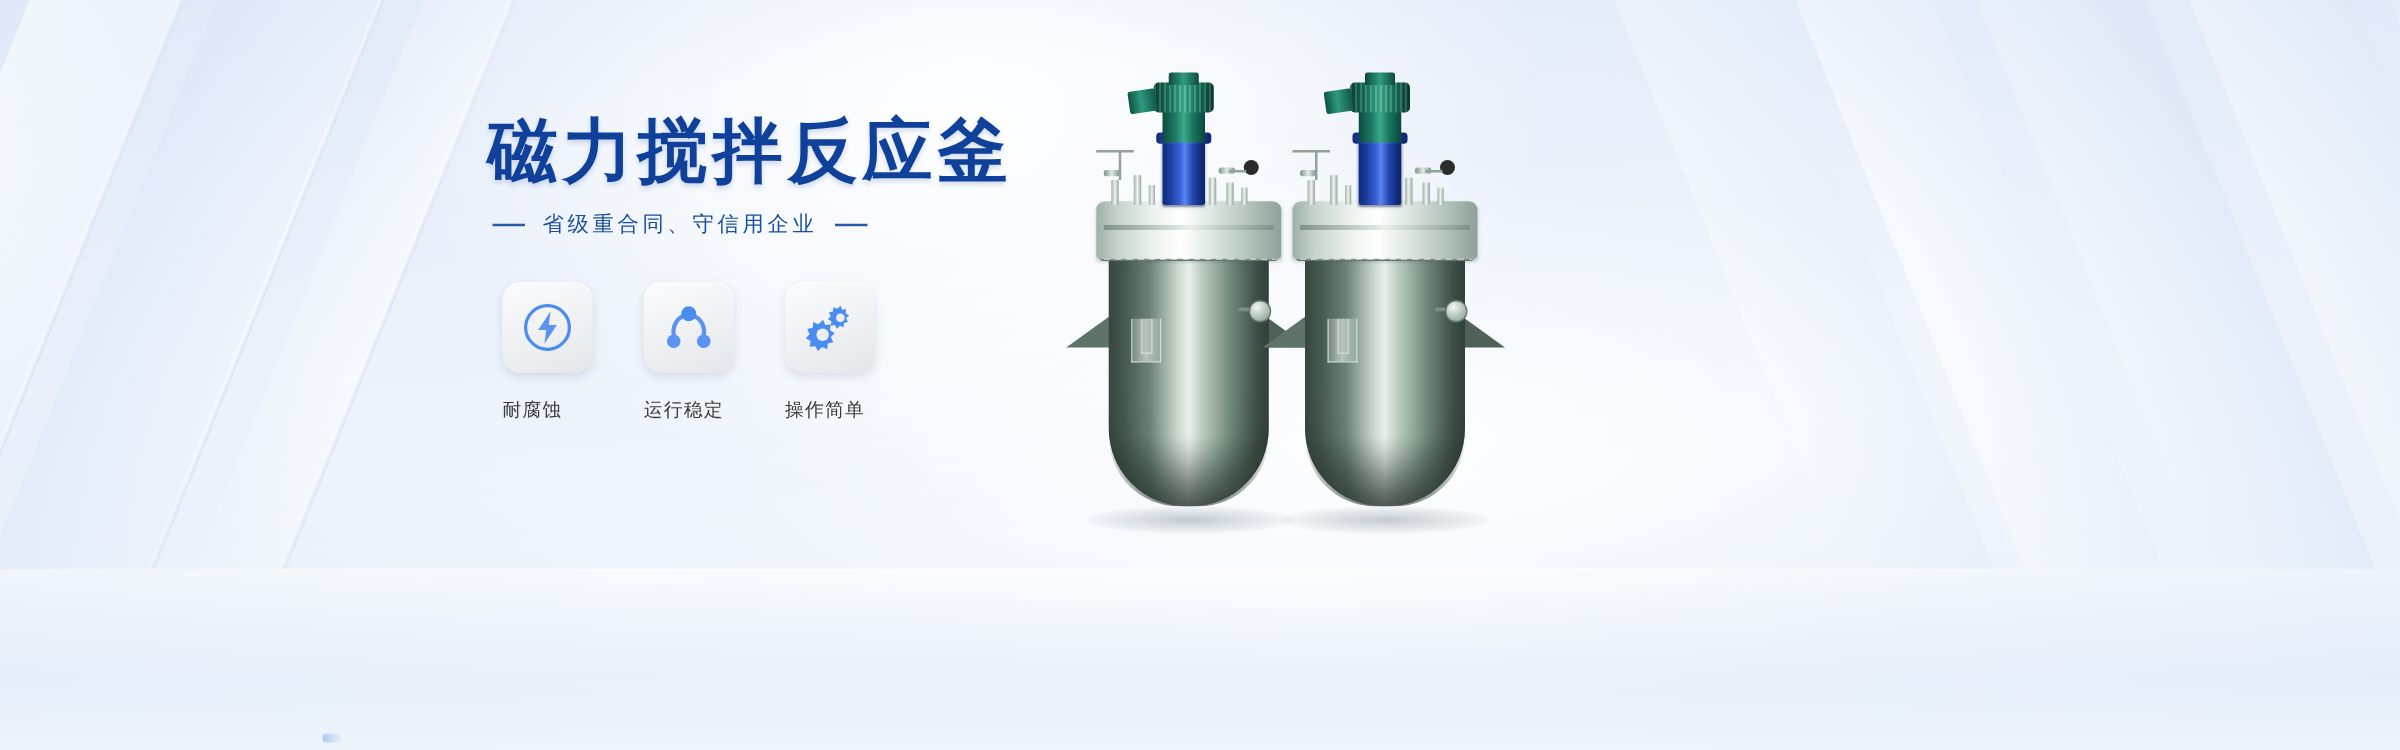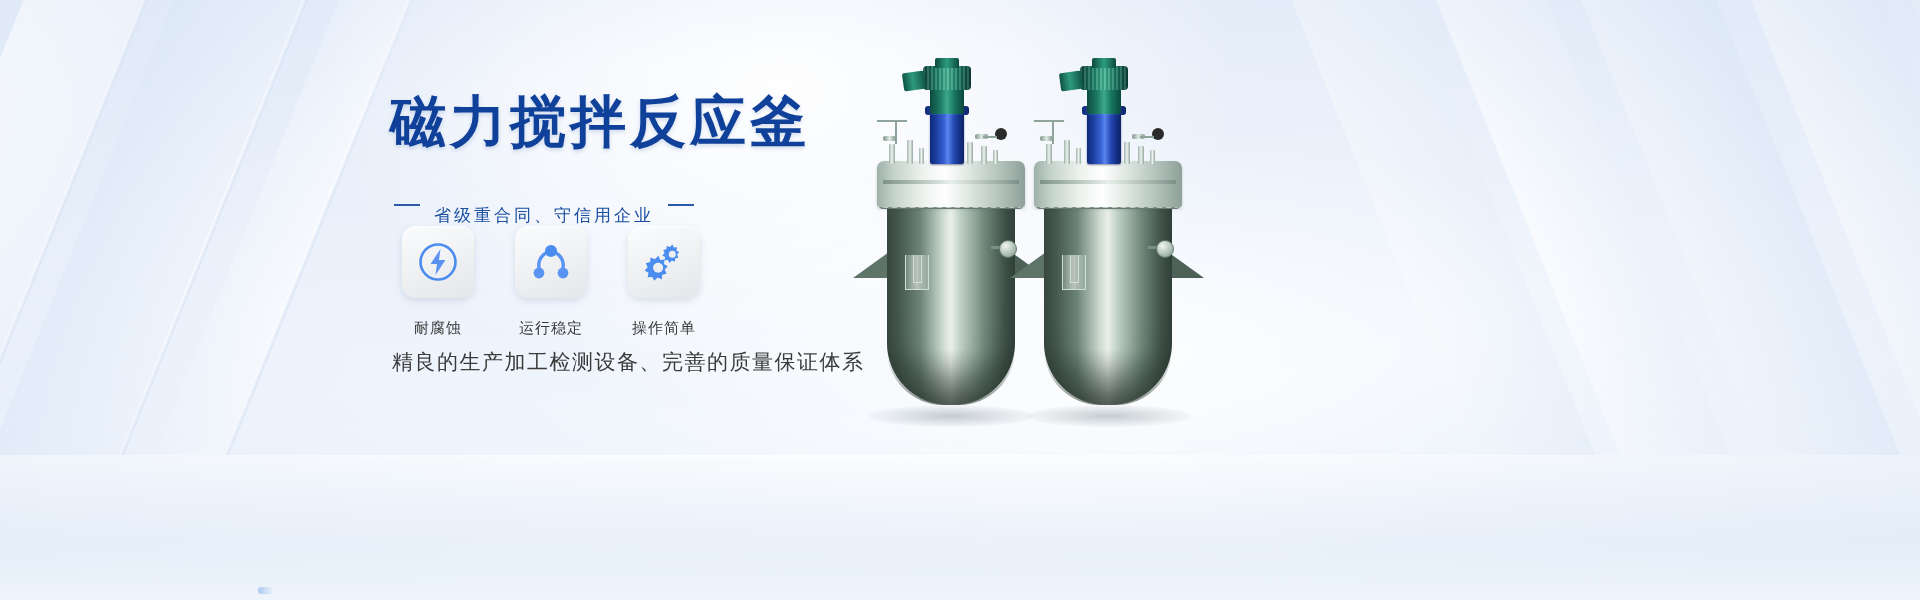--- a/index.html
+++ b/index.html
@@ -57,27 +57,27 @@
     position:absolute;left:390px;top:92px;
     font-size:56px;line-height:60px;font-weight:bold;
     letter-spacing:4px;color:#10419a;
     font-family:"DejaVu Sans","Liberation Sans",sans-serif;
     text-shadow:0 2px 4px rgba(16,65,154,.18);
     white-space:nowrap;
     text-align:right;
   }
   .subline{
     position:absolute;left:394px;top:168px;
-    display:flex;align-items:flex-start;gap:14px;
-    color:#1b4fa0;font-size:17px;letter-spacing:3px;white-space:nowrap;margin-top:36px;
+    display:flex;align-items:center;gap:14px;
+    color:#1b4fa0;font-size:17px;letter-spacing:3px;white-space:nowrap;
   }
   .dash{display:inline-block;width:26px;height:2px;background:#2c5aa8;}
 
   .features{position:absolute;left:402px;top:226px;display:flex;gap:41px;}
-  .feat{width:72px;display:flex;flex-direction:column;align-items:center;}
+  .feat{width:72px;display:flex;flex-direction:column;}
   .card{
     width:72px;height:72px;border-radius:14px;
     background:linear-gradient(160deg,#fbfcfd 0%,#eef0f2 55%,#e4e7ea 100%);
     box-shadow:0 3px 7px rgba(120,135,160,.22), inset 0 1px 0 rgba(255,255,255,.9);
     display:flex;align-items:center;justify-content:center;
   }
   .feat .lab{
     margin-top:21px;font-size:15px;color:#3a3a3a;white-space:nowrap;letter-spacing:1px;
   }
 
@@ -295,21 +295,20 @@
                 <circle cx="17.1" cy="28.8" r="5" fill="#eceff1"></circle>
               </g>
             </svg>
           </span>
         </div>
         <div class="lab">操作简单</div>
       </div>
 
     </div>
 
-    <div class="tagline">精良的生产加工检测设备、完善的质量保证体系</div>
 
     <div class="reactor r1">
       <div class="shadow"></div>
       <div class="leg legL"></div>
       <div class="leg legR"></div>
       <div class="vessel"></div>
       <div class="plate"></div>
       <div class="gaugeArm"></div>
       <div class="gauge"></div>
       <div class="bolts"></div>

